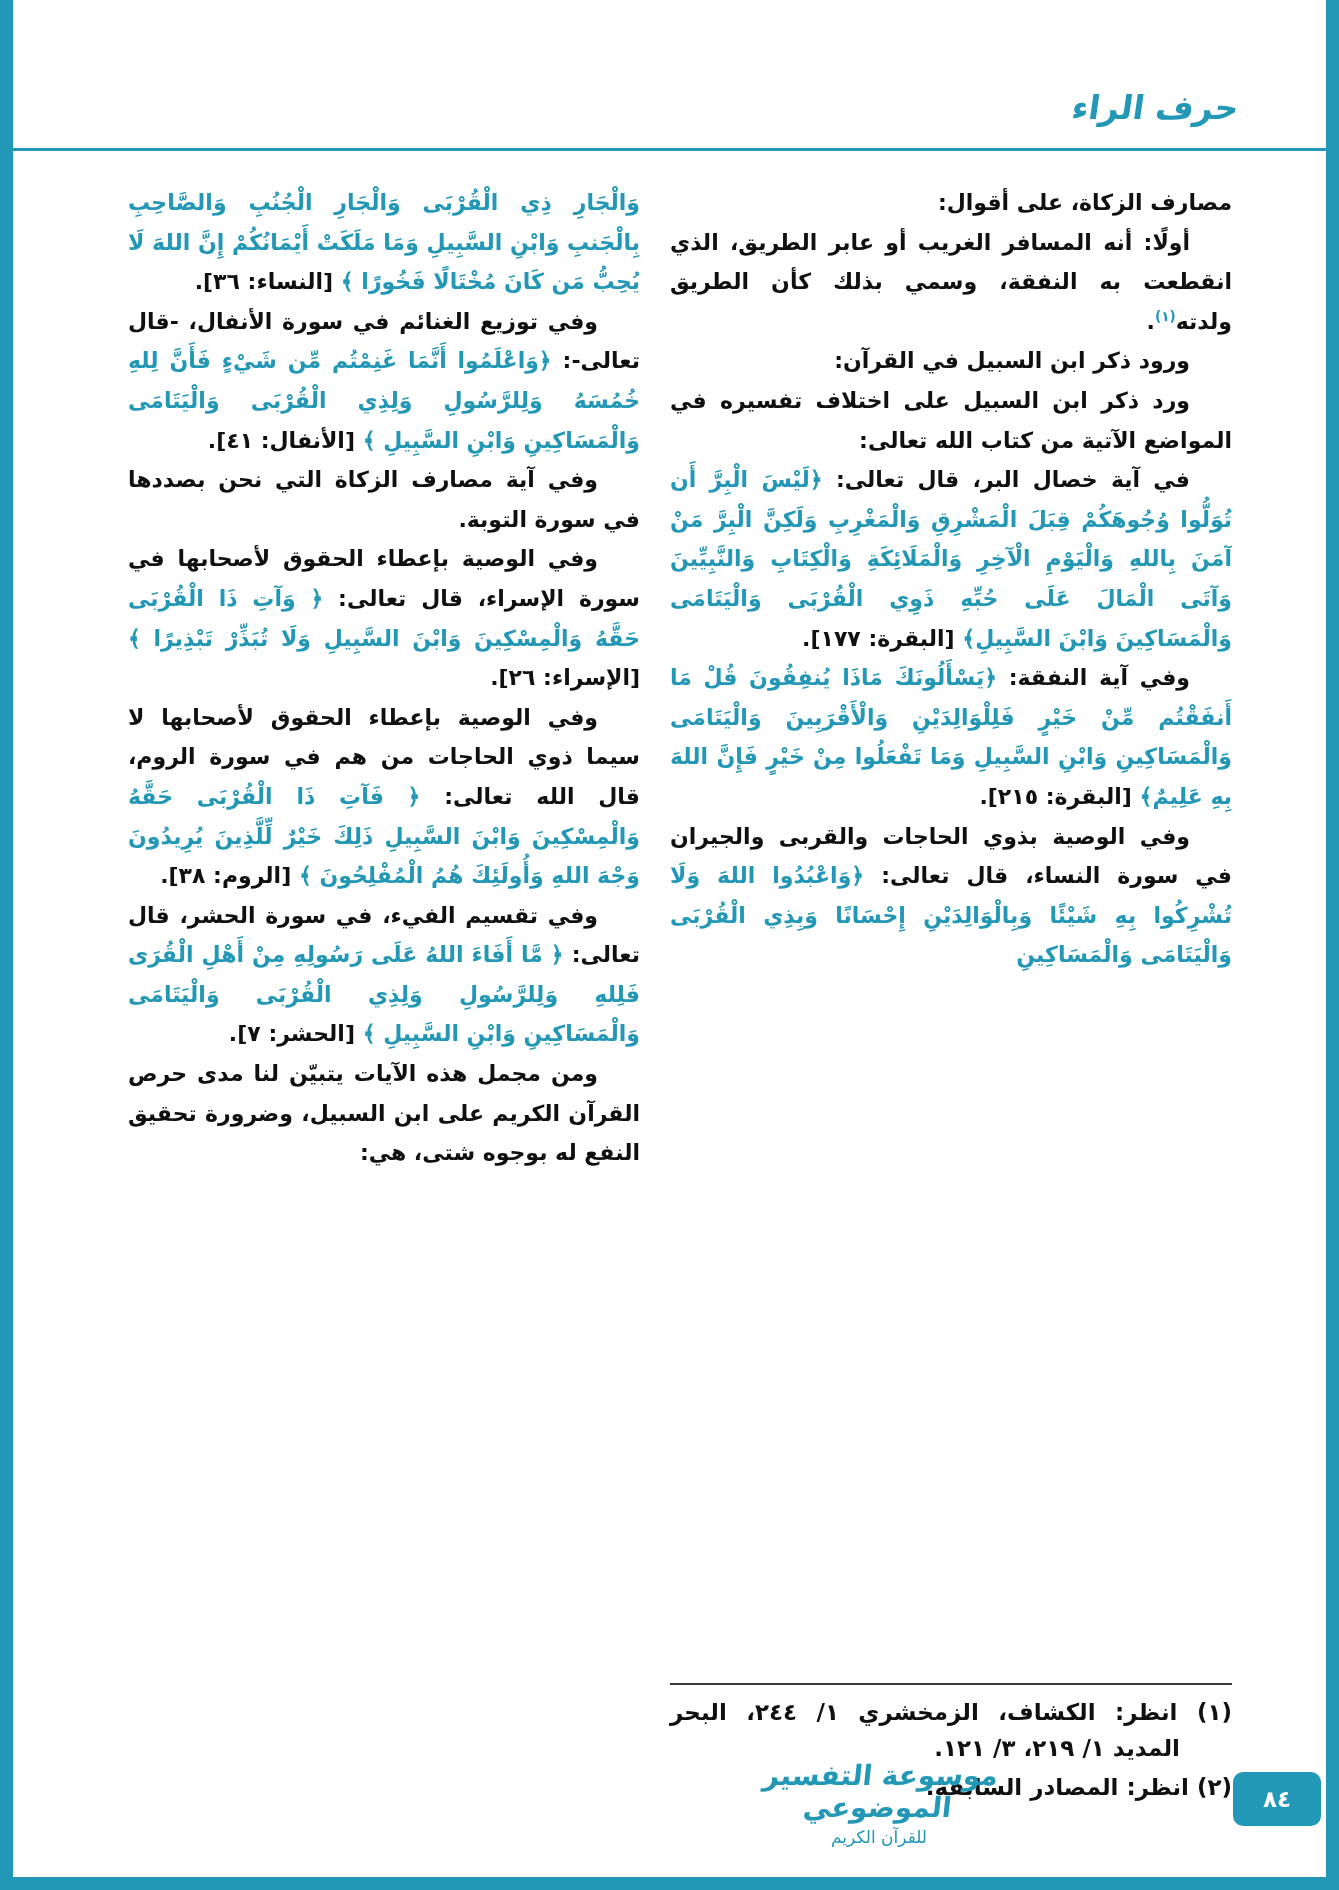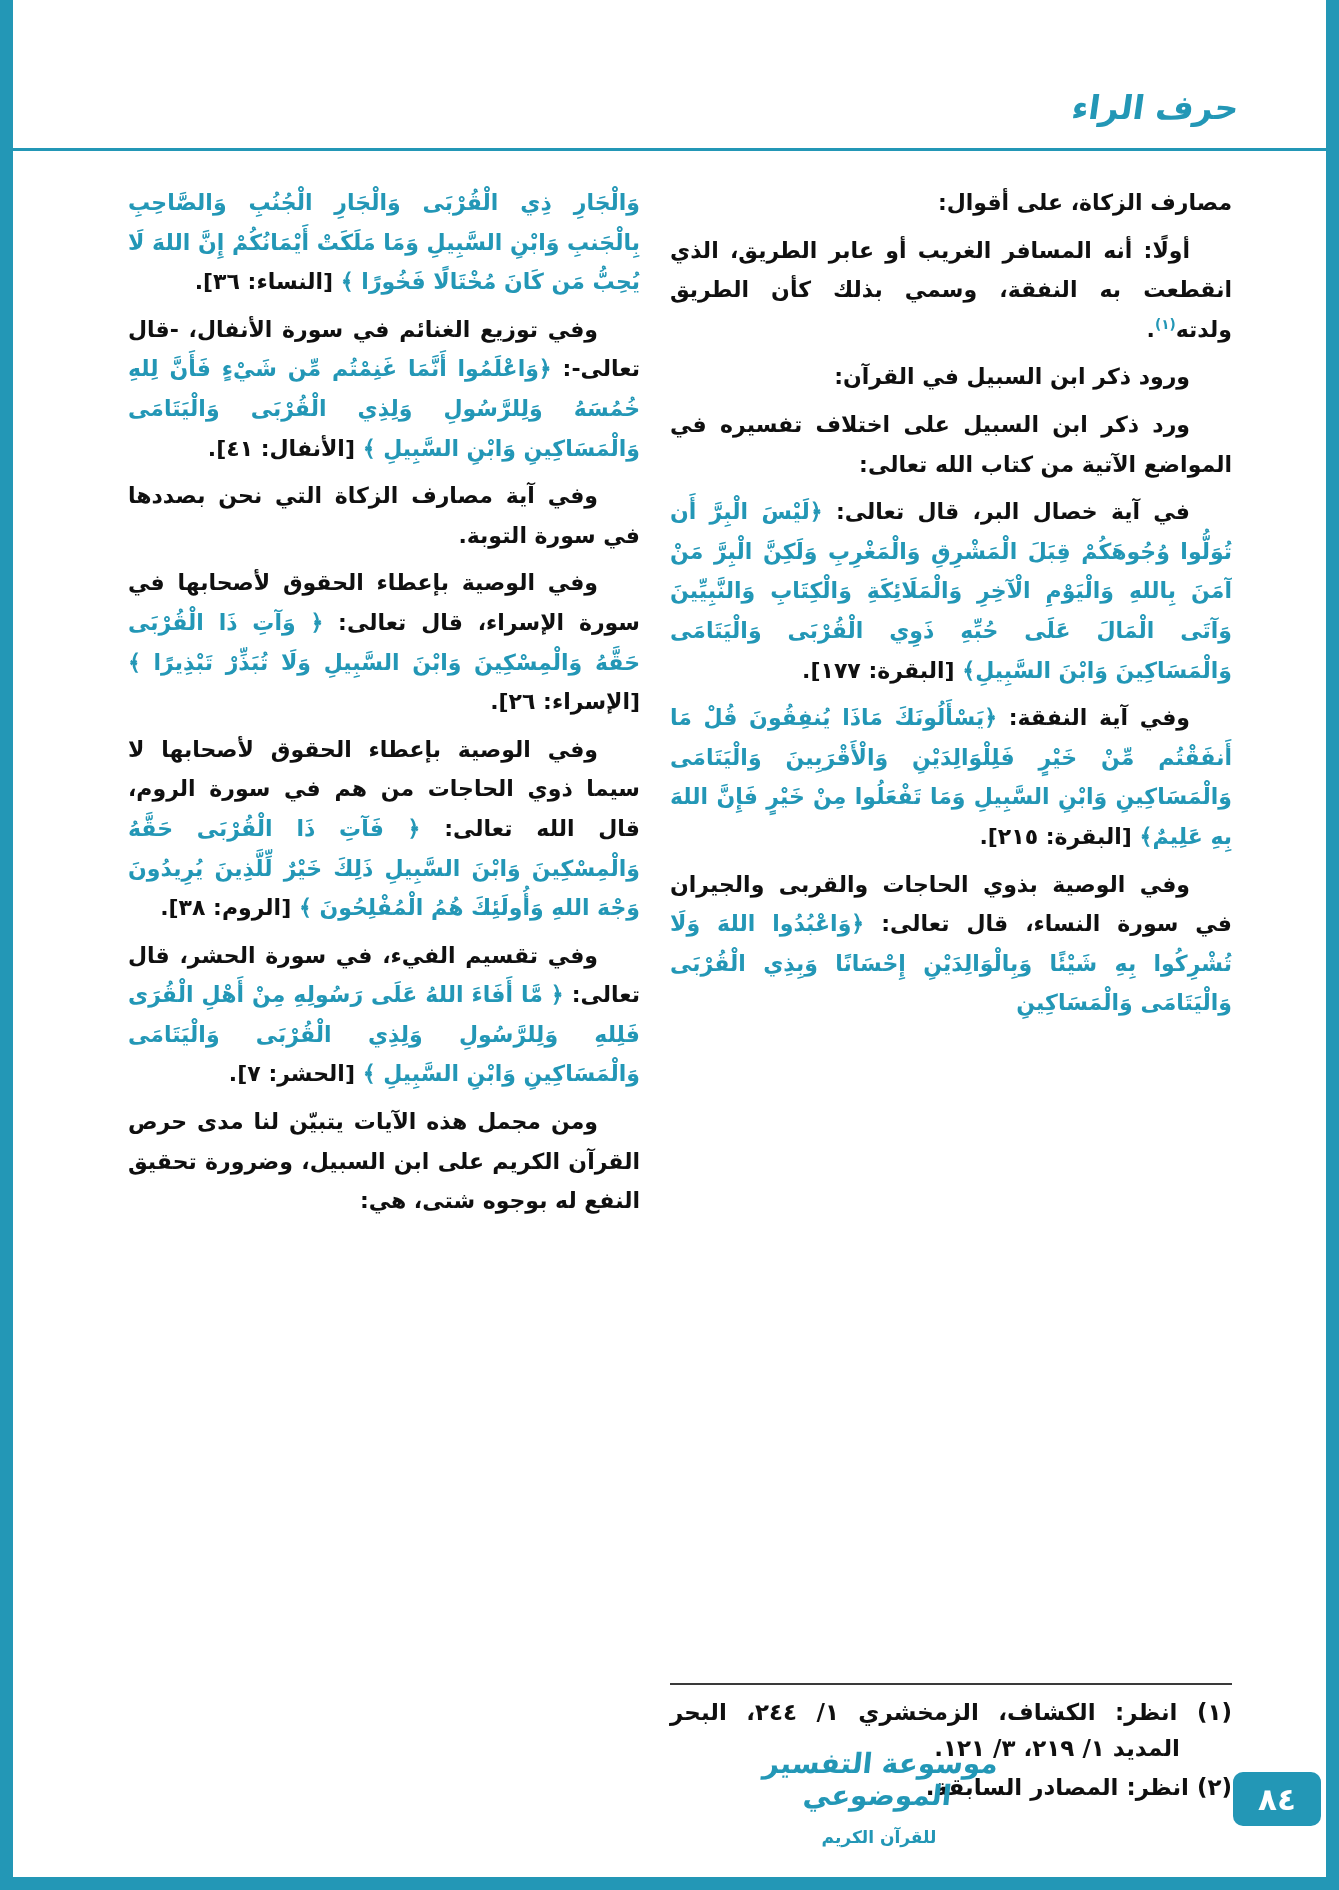--- a/index.html
+++ b/index.html
@@ -18,45 +18,45 @@
     position:absolute;top:88px;right:100px;color:var(--accent);
     font-size:33px;font-weight:bold;transform:skewX(-8deg);
     letter-spacing:1px;
   }
   .header-rule{position:absolute;top:148px;right:13px;left:13px;height:3px;background:var(--accent);}
   
   .col{position:absolute;top:183px;color:var(--ink);font-size:22px;line-height:1.8;text-align:justify;overflow:hidden;}
   .col-right{right:107px;width:562px;height:1450px;}
   .col-left{right:699px;width:512px;height:1580px;}
   .para{margin:0;font-weight:700;}
-  .para.indent{text-indent:42px;margin-top:8px;}
+  .para.indent{text-indent:42px;}
   .run-body,.run-heading,.run-strong,.run-ref{color:var(--ink);}
   .run-heading{font-weight:800;}
   .run-strong{font-weight:800;}
   .run-quran{color:var(--accent);font-weight:700;}
   .run-sup{color:var(--accent);font-size:0.62em;vertical-align:super;font-weight:700;}
   
   .footnote-block{
     position:absolute;top:1683px;right:107px;width:562px;
     border-top:2px solid #3a3a3a;padding-top:10px;
     font-size:23px;line-height:1.55;color:var(--ink);
   }
   .footnote{margin:0 0 4px 0;font-weight:700;padding-right:52px;text-indent:-52px;text-align:justify;}
   
   .publisher-logo{
     position:absolute;bottom:42px;right:330px;width:260px;text-align:center;
     color:var(--accent);line-height:1.15;
   }
   .publisher-logo .l1{font-size:28px;font-weight:bold;transform:skewX(-6deg);display:block;}
-  .publisher-logo .l2{font-size:17px;font-weight:bold;display:block;margin-top:16px;}
+  .publisher-logo .l2{font-size:17px;font-weight:normal;display:block;margin-top:4px;}
   .page-number-badge{
     position:absolute;bottom:64px;right:18px;width:88px;height:54px;
     background:var(--accent);color:#ffffff;border-radius:10px;
     display:flex;align-items:center;justify-content:center;
-    font-size:31px;font-weight:bold;
+    font-size:23px;font-weight:bold;
   }
 </style>
 </head>
 <body>
 
 <div class="page" style="--accent: #2397b6; --ink: #101010;">
 
   <div class="edge-right"></div>
   <div class="edge-left"></div>
   <div class="edge-bottom"></div>

